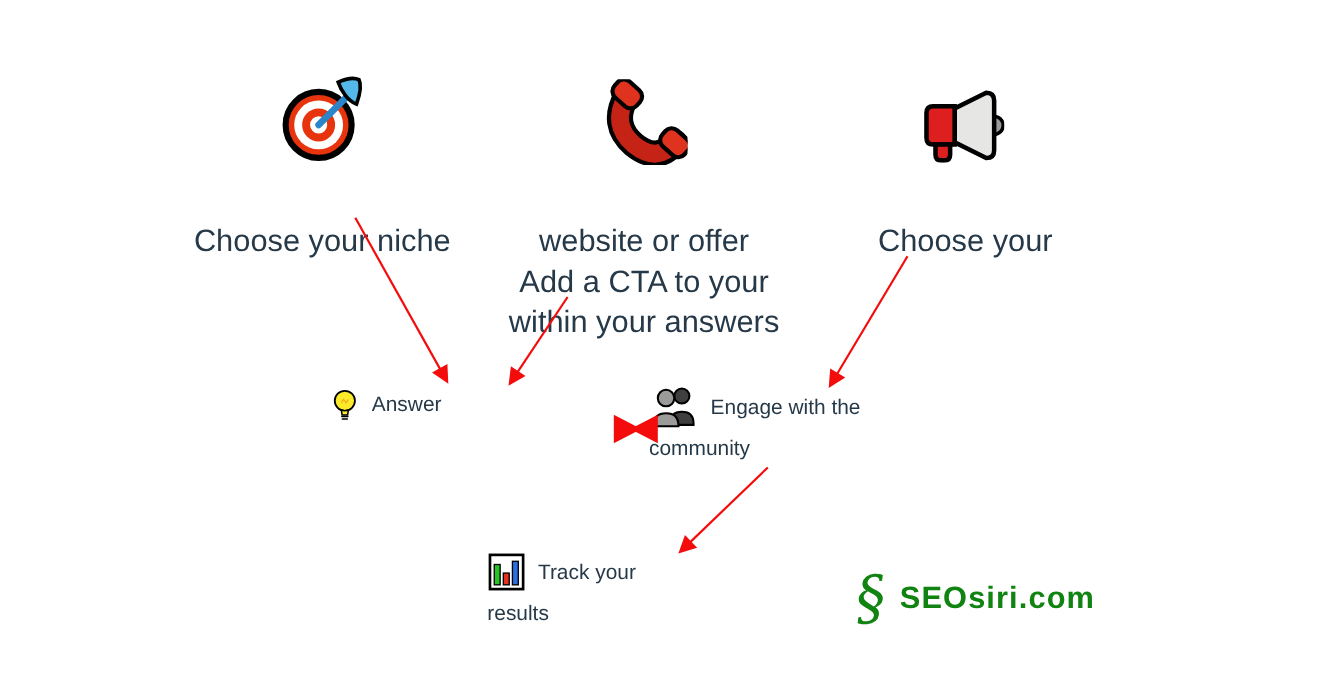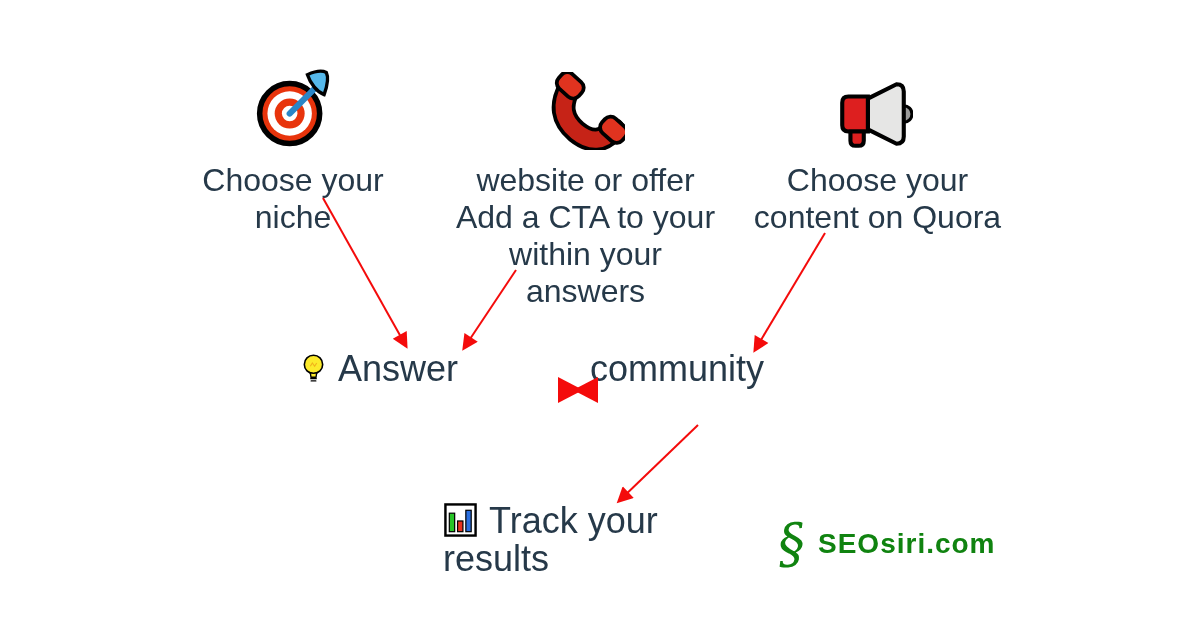--- a/index.html
+++ b/index.html
@@ -6,27 +6,28 @@
   body {
     width: 1200px; height: 630px;
     background: #ffffff;
     position: relative;
     overflow: hidden;
     font-family: "Liberation Sans", "DejaVu Sans", sans-serif;
     color: #263949;
   }
   .abs { position: absolute; }
   .label {
-    font-size: 32px;
+    font-size: 28px;
     line-height: 37px;
     color: #263949;
     text-align: center;
+    margin-top: 38px;
   }
   .node {
-    font-size: 36px;
+    font-size: 19px;
     line-height: 37px;
     color: #263949;
     text-align: left;
     white-space: nowrap;
   }
   .node .line1 {
     display: flex;
     align-items: center;
   }
   .node .nicon { display: inline-flex; flex: 0 0 auto; }
@@ -90,38 +91,48 @@
 <div class="abs label" style="left:168px; top:162px; width:250px;">Choose your niche</div>
 
 <div class="abs label" style="left:448px; top:162px; width:275px;">
   <div>website or offer</div>
   <div>Add a CTA to your</div>
   <div>within your answers</div>
 </div>
 
 <div class="abs label" style="left:750px; top:162px; width:255px;">
   <div>Choose your</div>
-  <div>content on Quora</div>
 </div>
 
 <div class="abs node" style="left:297px; top:350px;">
   <div class="line1">
     <span class="nicon">
       <svg viewBox="0 0 72 72" width="33" height="36" aria-hidden="true">
         <circle cx="36" cy="26" r="20" fill="#fcea2b" stroke="#000" stroke-width="3.5"></circle>
         <path d="M29,44 q7,3 14,0 l-1.5,10 h-11 z" fill="#fcea2b" stroke="#000" stroke-width="3"></path>
         <path d="M30,57 h12 M31,62 h10" stroke="#000" stroke-width="3" stroke-linecap="round" fill="none"></path>
         <path d="M29,30 l4.5,-7 l5,7 l4.5,-7" fill="none" stroke="#f1b31c" stroke-width="2.5"></path>
       </svg>
     </span>
     <span style="margin-left:8px;">Answer</span>
   </div>
 </div>
 
 <div class="abs node" style="left:590px; top:350px;">
+  <div class="line1">
+    <span class="nicon">
+      <svg viewBox="0 0 72 64" width="46" height="40" aria-hidden="true">
+        <circle cx="47" cy="16" r="11" fill="#3f3f3f" stroke="#000" stroke-width="3"></circle>
+        <path d="M30,56 q0,-17 17,-17 q17,0 17,17 v2 h-34 z" fill="#3f3f3f" stroke="#000" stroke-width="3"></path>
+        <circle cx="24" cy="19" r="12" fill="#9b9b9a" stroke="#000" stroke-width="3"></circle>
+        <path d="M6,59 q0,-18 18,-18 q18,0 18,18 v1 h-36 z" fill="#9b9b9a" stroke="#000" stroke-width="3"></path>
+      </svg>
+    </span>
+    <span style="margin-left:10px;">Engage with the</span>
+  </div>
   <div>community</div>
 </div>
 
 <div class="abs node" style="left:443px; top:500px;">
   <div class="line1">
     <span class="nicon">
       <svg viewBox="0 0 72 76" width="35" height="40" aria-hidden="true">
         <rect x="5" y="6" width="62" height="64" fill="#ffffff" stroke="#000" stroke-width="5"></rect>
         <rect x="13" y="24" width="11" height="38" fill="#27c427" stroke="#000" stroke-width="2.5"></rect>
         <rect x="30" y="40" width="11" height="22" fill="#e8311f" stroke="#000" stroke-width="2.5"></rect>

